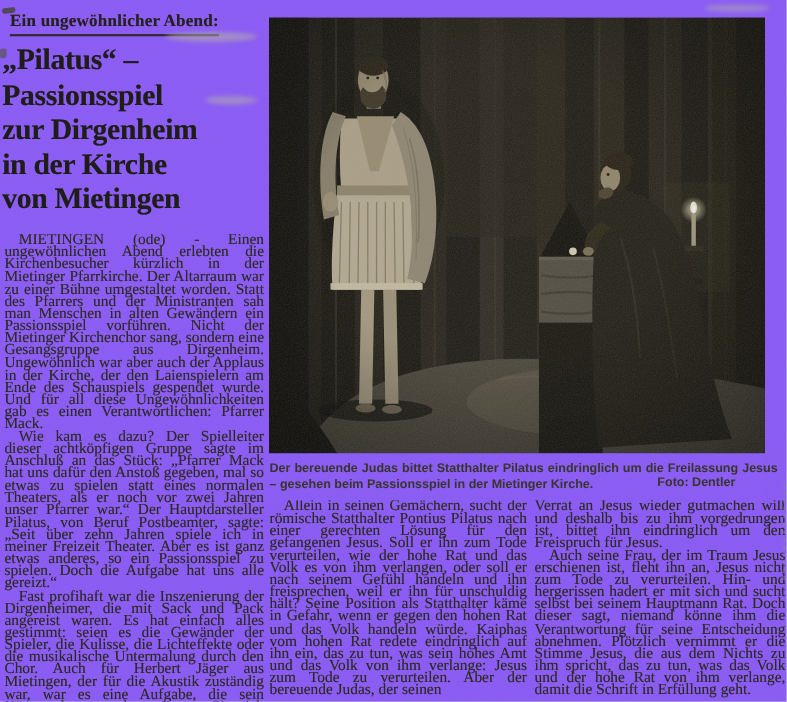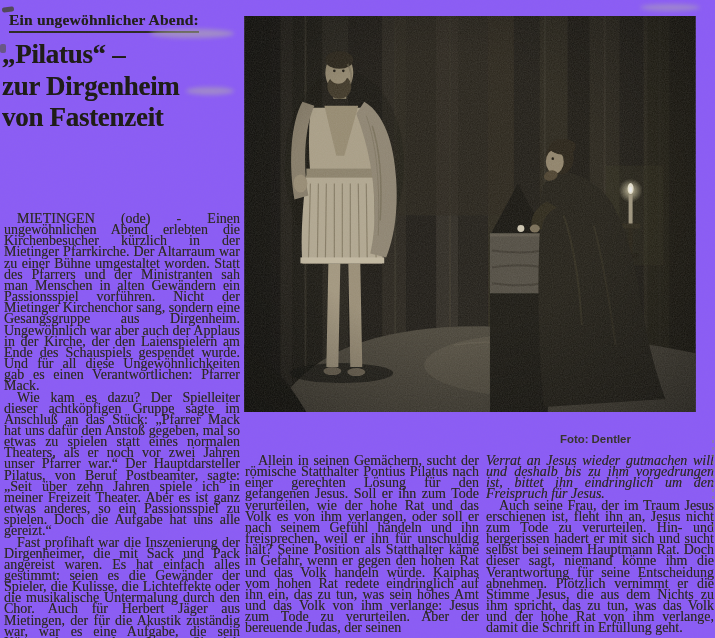--- a/index.html
+++ b/index.html
@@ -24,35 +24,35 @@
   }
   .headline span { display:block; }
   
   .col {
     position:absolute; text-align:justify;
     font-size:14px; line-height:11.15px; color:#2b2821;
     text-shadow:0 0 .4px rgba(43,40,33,.5);
     overflow:hidden;
   }
   .col p { margin:0; text-indent:13px; }
-  .col p.noindent { text-indent:0;font-style:italic; }
+  .col p.noindent { text-indent:0; }
   .col-left  { left:4px;   top:213px; width:236px; height:425px; }
   .col-mid   { left:245px; top:455px; width:234px; height:183px;font-family:Liberation Serif, serif; }
   .col-right { left:486px; top:455px; width:228px; height:183px; }
   
   .photo { position:absolute; left:244px; top:16px; width:452px; height:396px; margin:0; }
   .photo svg { display:block; }
   .caption {
     position:absolute; left:245px; top:419px; width:462px;
     font-family:"Liberation Sans", sans-serif;
     font-size:11.4px; font-weight:bold; line-height:14.5px;
     color:#35322b; text-align:justify;
   }
   .credit {
-    position:absolute; left:560px; top:433px; width:146px; text-align:left;
+    position:absolute; left:560px; top:433px; width:146px; text-align:center;
     font-family:"Liberation Sans", sans-serif;
     font-size:11.4px; font-weight:bold; color:#35322b;
   }
   
   .mark { position:absolute; pointer-events:none; }
   .mark1 { left:2px; top:7px;  width:12px; height:5px; background:#45423c; transform:rotate(-6deg); border-radius:2px; opacity:.85; }
   .mark2 { left:0;   top:44px; width:6px;  height:9px; background:#55524b; border-radius:2px; opacity:.65; }
   .smudge { position:absolute; pointer-events:none; border-radius:50%; filter:blur(2px); background:#b4b1a8; }
   .smudge1 { left:150px; top:29px; width:84px; height:9px;  opacity:.55; }
   .smudge2 { left:186px; top:87px; width:48px; height:8px;  opacity:.5; }
@@ -67,22 +67,24 @@
 <body>
 
 <div class="page">
 
   <div class="kicker">
     <span>Ein ungewöhnlicher Abend:</span>
   </div>
 
   <h1 class="headline">
     <span>„Pilatus“ –</span>
+    <span>Passionsspiel</span>
     <span>zur Dirgenheim</span>
-    <span>von Fastenzeit</span>
+    <span>in der Kirche</span>
+    <span>von Mietingen</span>
   </h1>
 
   <div class="col col-left">
     <p>MIETINGEN (ode) - Einen ungewöhnlichen Abend erlebten die Kirchenbesucher kürzlich in der Mietinger Pfarrkirche. Der Altarraum war zu einer Bühne umgestaltet worden. Statt des Pfarrers und der Ministranten sah man Menschen in alten Gewändern ein Passionsspiel vorführen. Nicht der Mietinger Kirchenchor sang, sondern eine Gesangsgruppe aus Dirgenheim. Ungewöhnlich war aber auch der Applaus in der Kirche, der den Laienspielern am Ende des Schauspiels gespendet wurde. Und für all diese Ungewöhnlichkeiten gab es einen Verantwortlichen: Pfarrer Mack.</p>
     <p>Wie kam es dazu? Der Spielleiter dieser achtköpfigen Gruppe sagte im Anschluß an das Stück: „Pfarrer Mack hat uns dafür den Anstoß gegeben, mal so etwas zu spielen statt eines normalen Theaters, als er noch vor zwei Jahren unser Pfarrer war.“ Der Hauptdarsteller Pilatus, von Beruf Postbeamter, sagte: „Seit über zehn Jahren spiele ich in meiner Freizeit Theater. Aber es ist ganz etwas anderes, so ein Passionsspiel zu spielen. Doch die Aufgabe hat uns alle gereizt.“</p>
     <p>Fast profihaft war die Inszenierung der Dirgenheimer, die mit Sack und Pack angereist waren. Es hat einfach alles gestimmt: seien es die Gewänder der Spieler, die Kulisse, die Lichteffekte oder die musikalische Untermalung durch den Chor. Auch für Herbert Jäger aus Mietingen, der für die Akustik zuständig war, war es eine Aufgabe, die sein Können beanspruchte. „Lassen Sie sich von dem Spiel mittragen, denn manchmal kann ein Spiel mehr ausdrücken, als ein Text es vermag“, meinte Pfarrer Mack bei der Begrüßung der Kirchenbesucher.</p>
   </div>
 
   <figure class="photo">
     <svg width="452" height="396" viewBox="0 0 452 397" role="img">
@@ -214,20 +216,21 @@
         <circle cx="90" cy="55" r="1.3" fill="#1c170f"></circle>
         <circle cx="99" cy="55" r="1.3" fill="#1c170f"></circle>
         <path d="M103,48 C107,54 108,62 106,68" stroke="#6e644f" stroke-width="2" fill="none" opacity=".5"></path>
       </g>
 
       <rect width="452" height="397" fill="url(#vig)"></rect>
       <rect width="452" height="397" filter="url(#grainP)" opacity=".28"></rect>
     </svg>
   </figure>
 
+  <div class="caption">Der bereuende Judas bittet Statthalter Pilatus eindringlich um die Freilassung Jesus – gesehen beim Passionsspiel in der Mietinger Kirche.</div>
   <div class="credit">Foto: Dentler</div>
 
   <div class="col col-mid">
     <p>Allein in seinen Gemächern, sucht der römische Statthalter Pontius Pilatus nach einer gerechten Lösung für den gefangenen Jesus. Soll er ihn zum Tode verurteilen, wie der hohe Rat und das Volk es von ihm verlangen, oder soll er nach seinem Gefühl handeln und ihn freisprechen, weil er ihn für unschuldig hält? Seine Position als Statthalter käme in Gefahr, wenn er gegen den hohen Rat und das Volk handeln würde. Kaiphas vom hohen Rat redete eindringlich auf ihn ein, das zu tun, was sein hohes Amt und das Volk von ihm verlange: Jesus zum Tode zu verurteilen. Aber der bereuende Judas, der seinen</p>
   </div>
 
   <div class="col col-right">
     <p class="noindent">Verrat an Jesus wieder gutmachen will und deshalb bis zu ihm vorgedrungen ist, bittet ihn eindringlich um den Freispruch für Jesus.</p>
     <p>Auch seine Frau, der im Traum Jesus erschienen ist, fleht ihn an, Jesus nicht zum Tode zu verurteilen. Hin- und hergerissen hadert er mit sich und sucht selbst bei seinem Hauptmann Rat. Doch dieser sagt, niemand könne ihm die Verantwortung für seine Entscheidung abnehmen. Plötzlich vernimmt er die Stimme Jesus, die aus dem Nichts zu ihm spricht, das zu tun, was das Volk und der hohe Rat von ihm verlange, damit die Schrift in Erfüllung geht.</p>
   </div>

